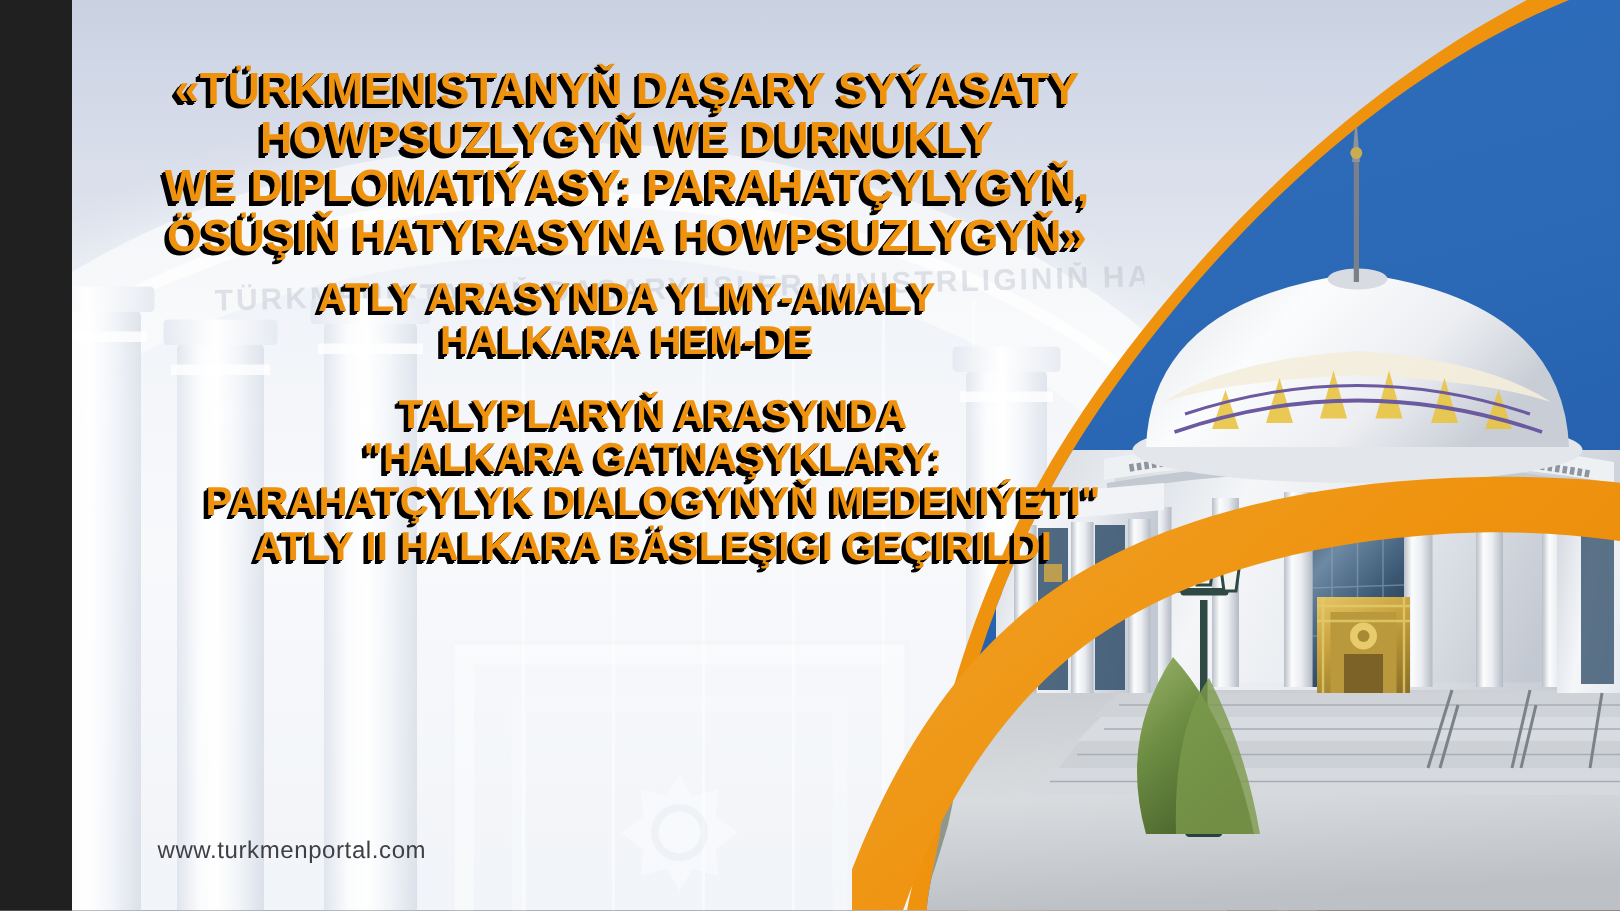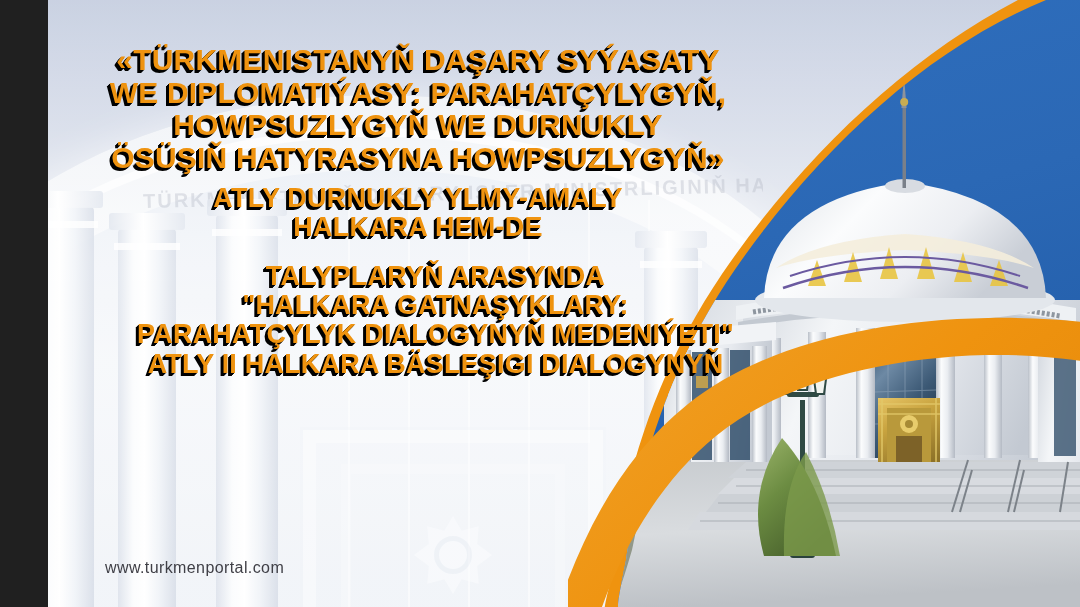--- a/index.html
+++ b/index.html
@@ -401,33 +401,33 @@
                C 480,317 530,322 575,332 L 575,372
                C 520,360 470,354 418,355 C 306,358 210,386 148,436
                C 96,478 58,540 34,607 Z" fill="url(#orangeBand)"></path>
     </svg>
   </div>
 
   <div class="headline">
 
     <div class="block-a">
       <div class="hl-line">«TÜRKMENISTANYŇ DAŞARY SYÝASATY</div>
+      <div class="hl-line">HOWPSUZLYGYŇ WE DURNUKLY</div>
       <div class="hl-line">WE DIPLOMATIÝASY: PARAHATÇYLYGYŇ,</div>
-      <div class="hl-line">HOWPSUZLYGYŇ WE DURNUKLY</div>
       <div class="hl-line">ÖSÜŞIŇ HATYRASYNA HOWPSUZLYGYŇ»</div>
     </div>
 
     <div class="block-b">
-      <div class="hl-line">ATLY DURNUKLY YLMY-AMALY</div>
+      <div class="hl-line">ATLY ARASYNDA YLMY-AMALY</div>
       <div class="hl-line">HALKARA HEM-DE</div>
     </div>
 
     <div class="block-c">
       <div class="hl-line">TALYPLARYŇ ARASYNDA</div>
       <div class="hl-line">"HALKARA GATNAŞYKLARY:</div>
       <div class="hl-line">PARAHATÇYLYK DIALOGYNYŇ MEDENIÝETI"</div>
-      <div class="hl-line">ATLY II HALKARA BÄSLEŞIGI DIALOGYNYŇ</div>
+      <div class="hl-line">ATLY II HALKARA BÄSLEŞIGI GEÇIRILDI</div>
     </div>
   </div>
 
   <div class="watermark">www.turkmenportal.com</div>
 
 </div>
 
 </body></html>

